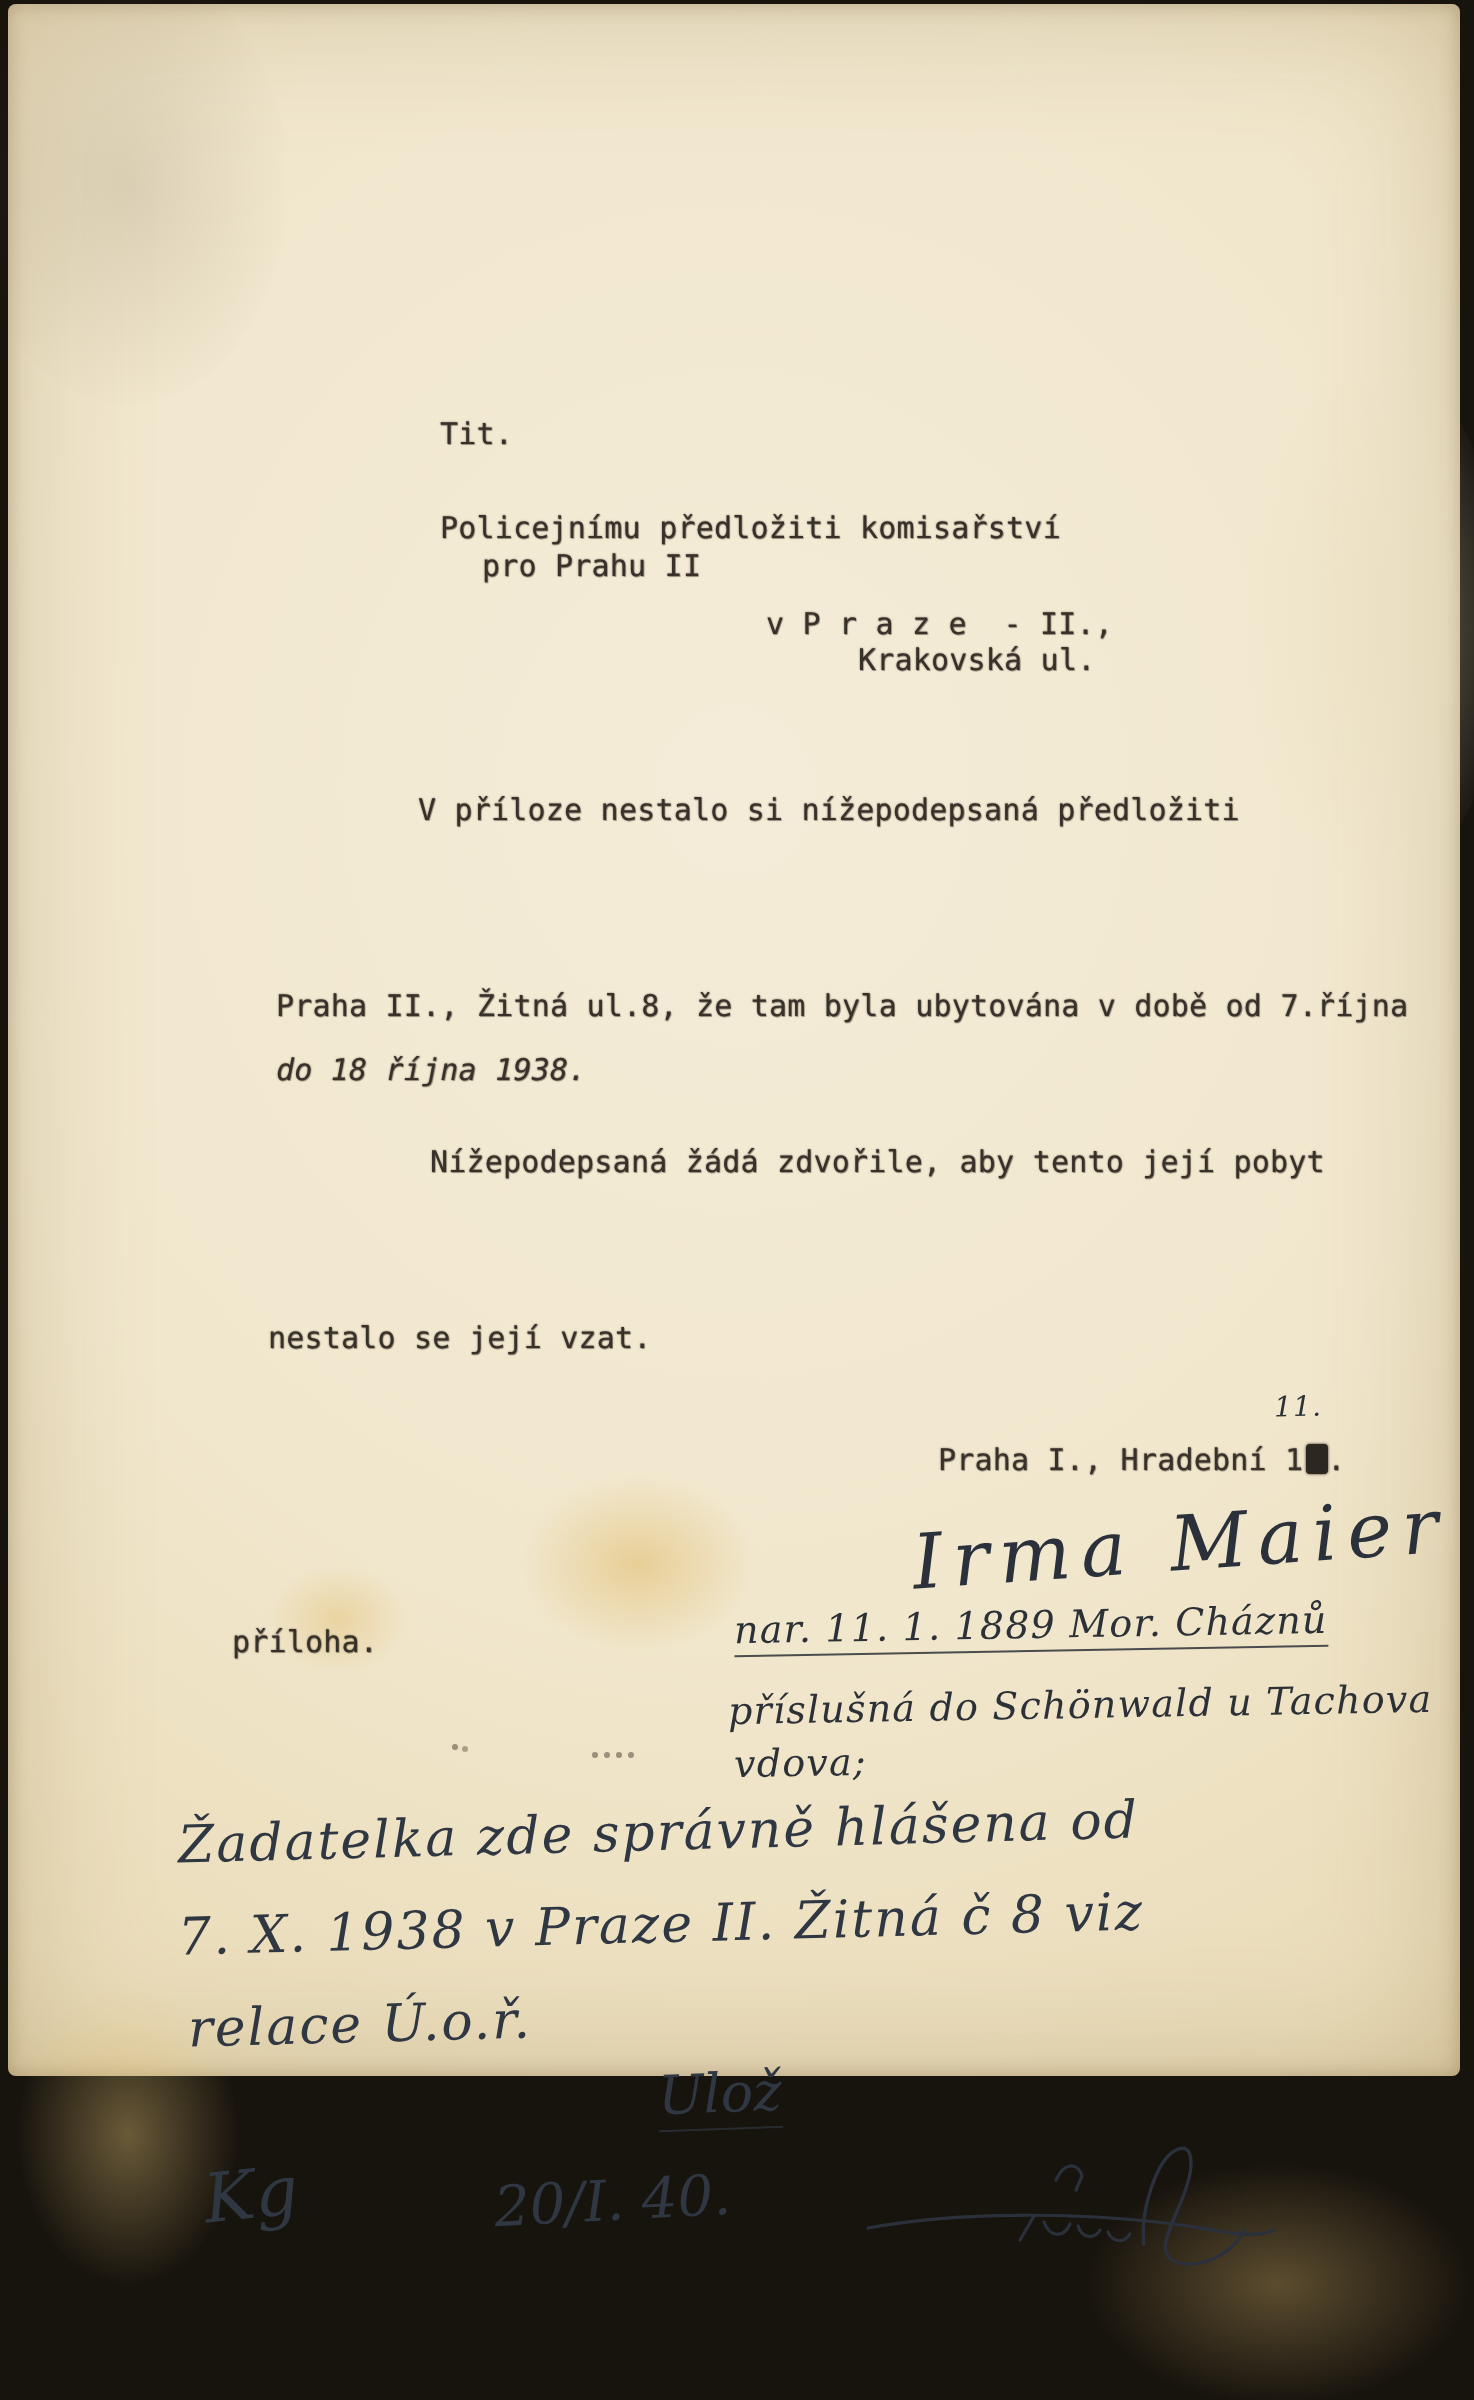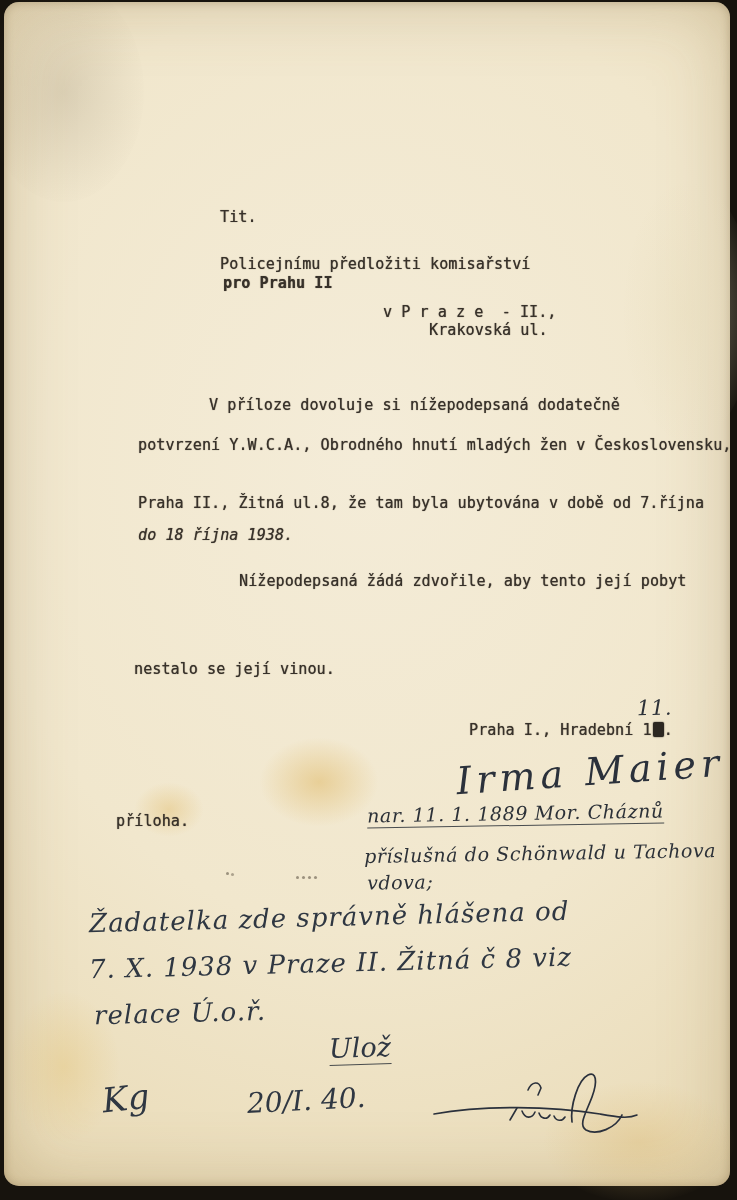--- a/index.html
+++ b/index.html
@@ -2,27 +2,27 @@
 <html><head>
 <meta charset="utf-8">
 <style>
   html,body{margin:0;padding:0;}
   body{
     width:737px;height:1200px;position:relative;overflow:hidden;
     background:#17130d;
     font-family:"DejaVu Sans Mono",monospace;
   }
   .paper{
-    position:absolute;left:4px;top:2px;width:726px;height:1184px;
+    position:absolute;left:4px;top:2px;width:726px;height:1036px;
     background:
       radial-gradient(ellipse 120% 90% at 50% 38%, #f4ecd8 0%, #f1e7cd 45%, #eadcb9 75%, #decb9f 96%, #d3bd8c 100%);
     box-shadow:
       inset 0 0 70px rgba(130,100,50,0.28),
       inset 0 0 10px rgba(90,65,30,0.30);
-    border-radius:15px;
+    border-radius:4px;
   }
   .stain{position:absolute;border-radius:50%;pointer-events:none;}
   .s1{left:255px;top:735px;width:120px;height:90px;background:radial-gradient(ellipse,rgba(224,186,105,0.55),rgba(224,186,105,0) 70%);}
   .s2{left:130px;top:780px;width:70px;height:55px;background:radial-gradient(ellipse,rgba(226,190,112,0.45),rgba(226,190,112,0) 70%);}
   .s3{left:5px;top:990px;width:110px;height:150px;background:radial-gradient(ellipse,rgba(228,196,120,0.40),rgba(228,196,120,0) 72%);}
   .s4{left:540px;top:1080px;width:190px;height:120px;background:radial-gradient(ellipse,rgba(220,184,110,0.35),rgba(220,184,110,0) 72%);}
   .s5{left:-20px;top:-20px;width:160px;height:220px;background:radial-gradient(ellipse,rgba(120,105,80,0.18),rgba(120,105,80,0) 75%);}
   .s6{left:620px;top:180px;width:130px;height:260px;background:radial-gradient(ellipse,rgba(233,222,190,0.5),rgba(233,222,190,0) 75%);}
 
   .line{position:absolute;white-space:pre;}
@@ -58,33 +58,32 @@
 
   <div class="stain s5"></div>
   <div class="stain s6"></div>
   <div class="stain s1"></div>
   <div class="stain s2"></div>
   <div class="stain s3"></div>
   <div class="stain s4"></div>
 
   <div class="line typed" style="left:216px;top:206px;">Tit.</div>
   <div class="line typed" style="left:216px;top:253px;">Policejnímu předložiti komisařství</div>
-  <div class="line typed" style="left:219px;top:272px;font-weight:bold;">pro Prahu II</div>
+  <div class="line typed" style="left:237px;top:272px;">pro Prahu II</div>
   <div class="line typed" style="left:379px;top:301px;">v P r a z e  - II.,</div>
   <div class="line typed" style="left:391px;top:319px;margin-left:34px;">Krakovská ul.</div>
 
-  <div class="line typed" style="left:205px;top:394px;">V příloze dovoluje si nížepodepsaná dodatečně</div>
-  <div class="line typed" style="left:134px;top:434px;">potvrzení Y.W.C.A., Obrodného hnutí mladých žen v Československu,</div>
+  <div class="line typed" style="left:205px;top:394px;">V příloze nestalo si nížepodepsaná předložiti</div>
   <div class="line typed" style="left:134px;top:480px;margin-top:12px;">Praha II., Žitná ul.8, že tam byla ubytována v době od 7.října</div>
   <div class="line typed" style="left:134px;top:524px;font-style:italic;">do 18 října 1938.</div>
 
-  <div class="line typed" style="left:211px;top:570px;margin-left:24px;">Nížepodepsaná žádá zdvořile, aby tento její pobyt</div>
-  <div class="line typed" style="left:130px;top:658px;">nestalo se její vinou.</div>
+  <div class="line typed" style="left:211px;top:570px;">Nížepodepsaná žádá zdvořile, aby tento její pobyt</div>
+  <div class="line typed" style="left:130px;top:658px;">nestalo se její vzat.</div>
 
-  <div class="line hand hand-small" style="left:633px;top:694px;font-size:21px;">11.</div>
+  <div class="line hand hand-small" style="left:633px;top:694px;font-size:14px;">11.</div>
   <div class="line typed" style="left:465px;top:719px;text-align:center;"><span>Praha I., Hradební 1</span><span class="blot"></span><span>.</span></div>
 
   <div class="line hand signature" style="left:452px;top:748px;">Irma Maier</div>
 
   <div class="line typed" style="left:112px;top:810px;">příloha.</div>
   <div class="dots" style="left:292px;top:874px;box-shadow:6px 0 rgba(70,60,45,0.5),12px 0 rgba(70,60,45,0.5),18px 0 rgba(70,60,45,0.5);"></div>
   <div class="dots" style="left:222px;top:870px;box-shadow:5px 1px rgba(70,60,45,0.4);"></div>
 
   <div class="line hand hand-small" style="left:363px;top:800px;"><span class="u-hand">nar. 11. 1. 1889 Mor. Cháznů</span></div>
   <div class="line hand hand-small" style="left:360px;top:840px;">příslušná do Schönwald u Tachova</div>

